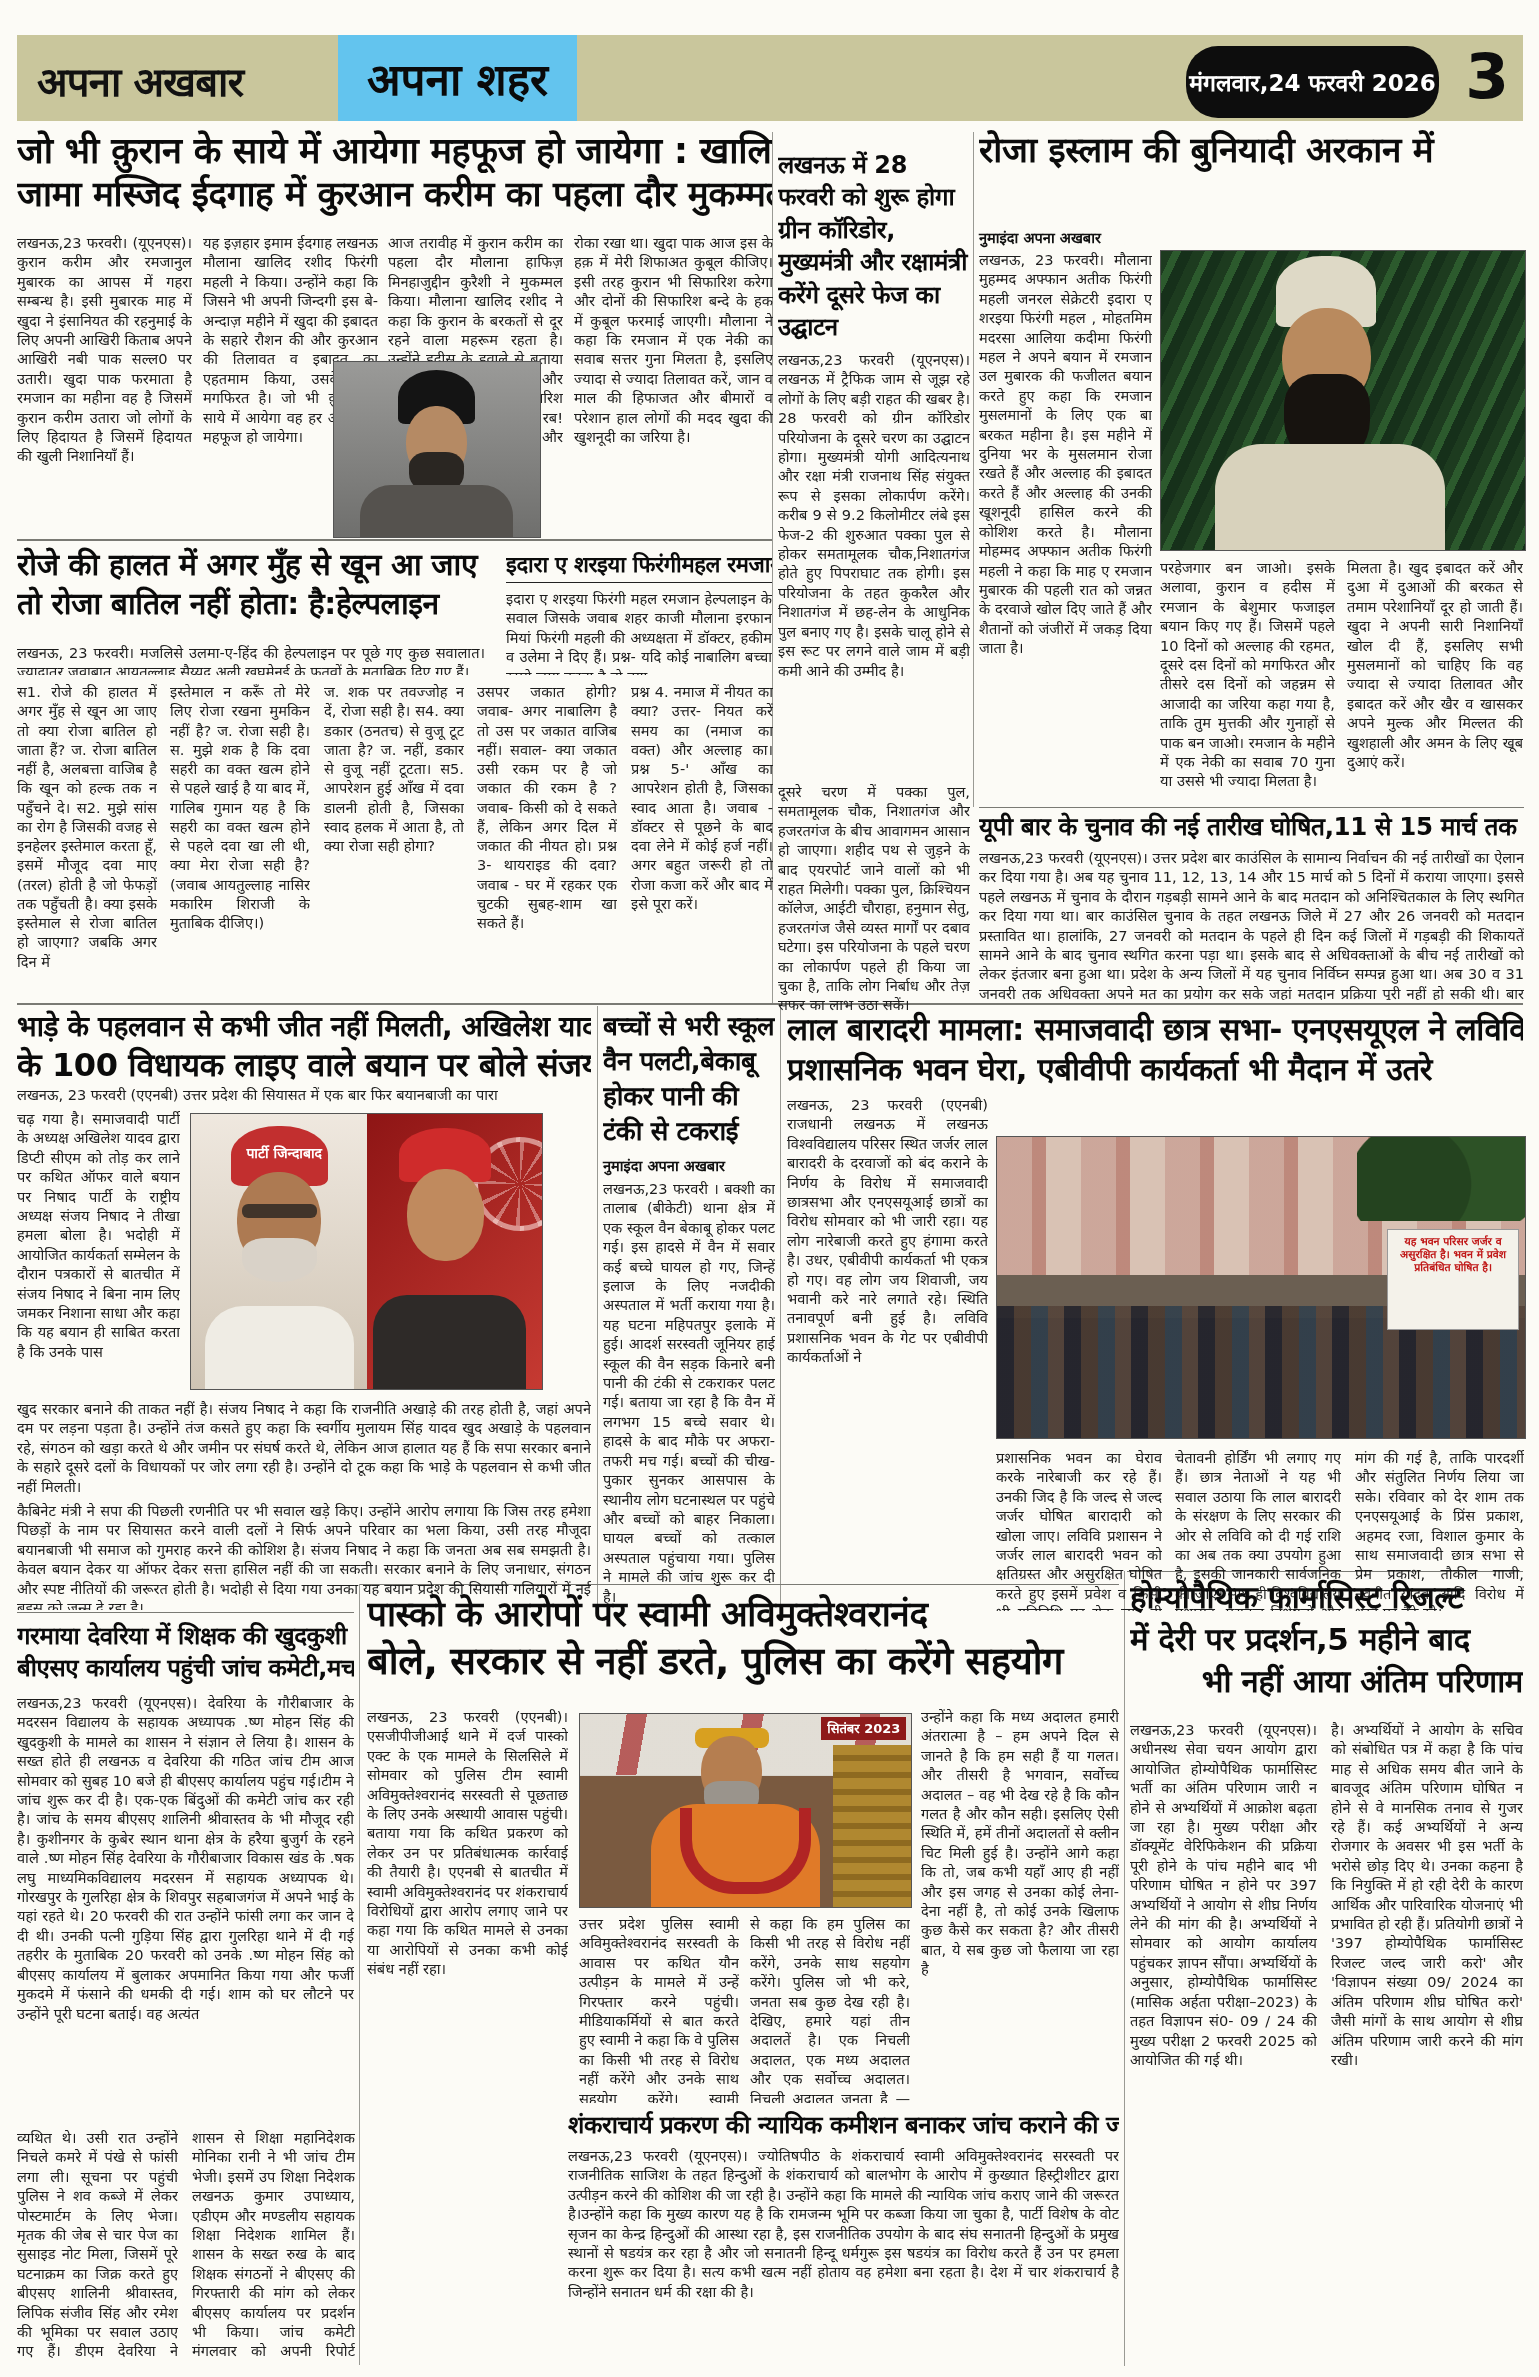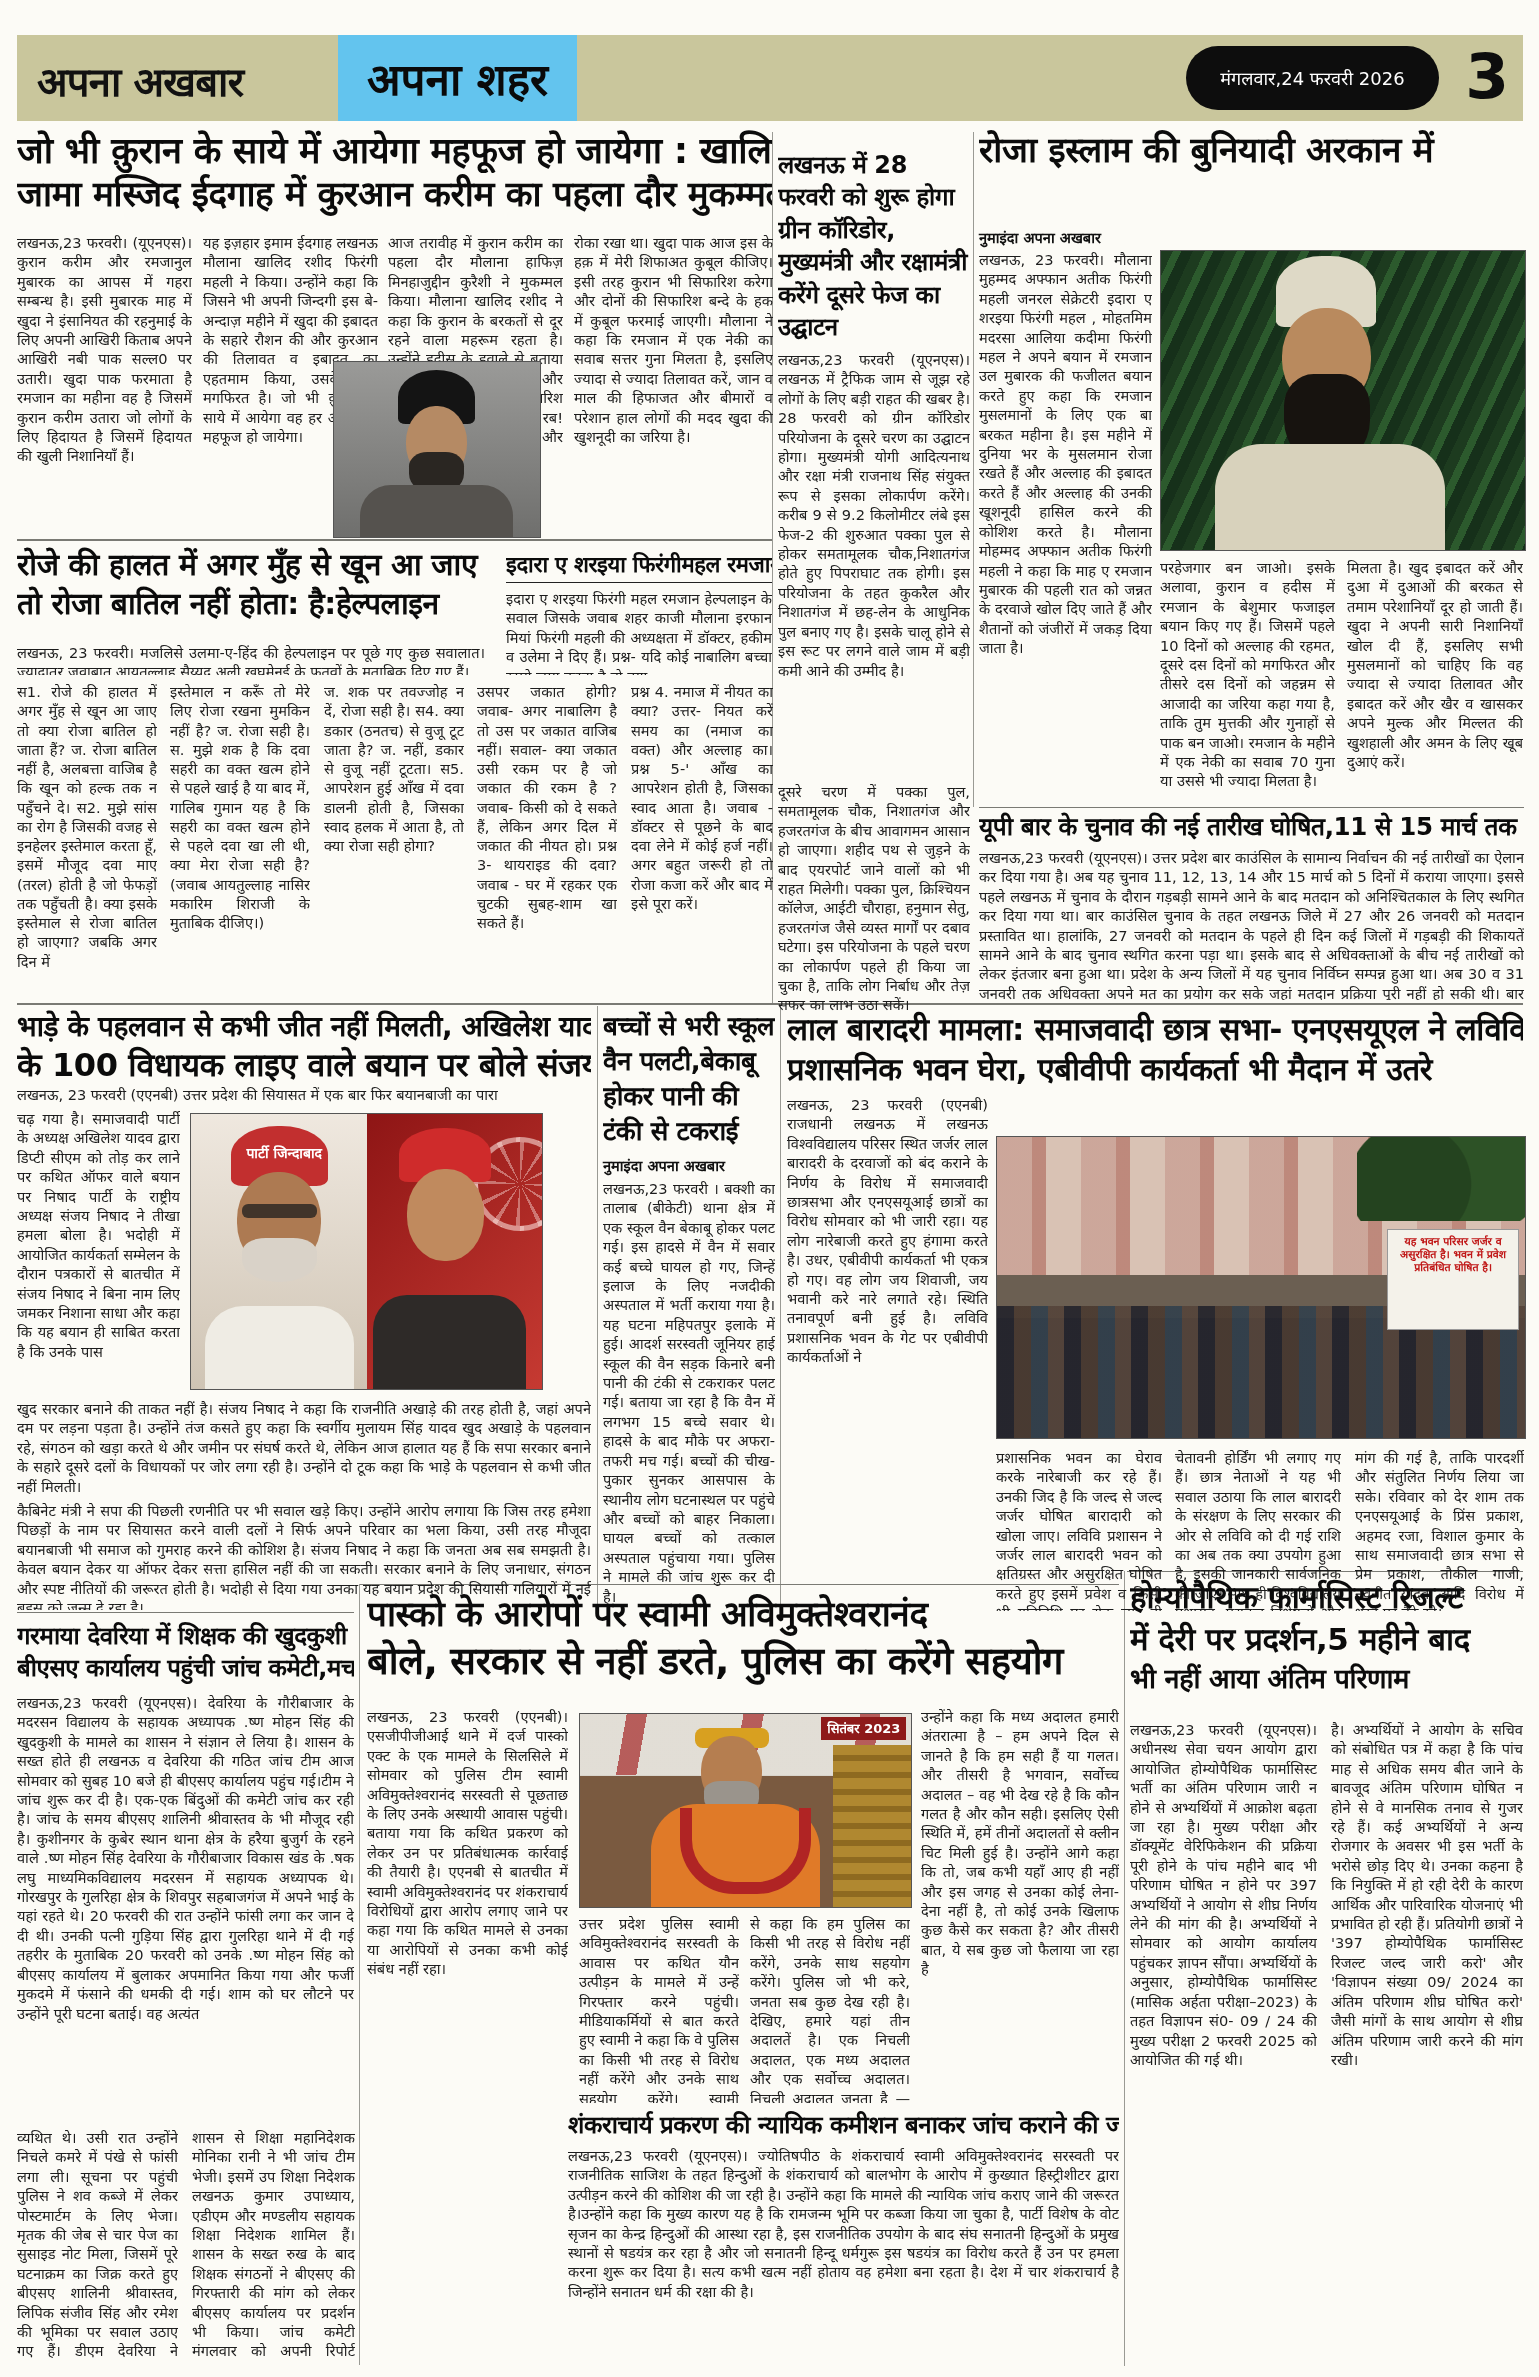--- a/index.html
+++ b/index.html
@@ -13,22 +13,22 @@
   .byline{font-size:14.6px;font-weight:700;text-align:left;color:#111;}
   .vrule{position:absolute;width:0.8px;background:#9a9a94;}
   .hrule{position:absolute;height:1.5px;background:#7a7a74;}
   .photo{position:absolute;overflow:hidden;border:0.8px solid #555;}
   .shape{position:absolute;}
   .masthead{position:absolute;left:17px;top:35px;width:1506px;height:86px;background:#c9c69c;}
   .mast-left{position:absolute;left:20px;top:18.4px;font-size:40px;font-weight:800;color:#111;
              white-space:nowrap;letter-spacing:-0.8px;}
   .mast-city{position:absolute;left:321px;top:0;width:239px;height:86px;background:#63c4ee;
              display:flex;align-items:center;justify-content:center;font-size:44px;font-weight:800;color:#0a0a0a;}
-  .mast-date{position:absolute;right:84px;top:10.7px;width:253px;height:64px;background:#0d0d0d;border-radius:32px;
-             display:flex;align-items:center;justify-content:center;color:#fff;font-size:18px;font-weight:400;white-space:nowrap;}
+  .mast-date{position:absolute;right:84px;top:10.7px;width:253px;height:72px;background:#0d0d0d;border-radius:32px;
+             display:flex;align-items:center;justify-content:center;color:#fff;font-size:23px;font-weight:700;white-space:nowrap;}
   .mast-page{position:absolute;right:14px;top:4.6px;font-size:63px;font-weight:800;color:#0d0d0d;}
   .qa{font-size:14.6px;line-height:1.32;text-align:justify;color:#1c1c1c;overflow:hidden;}
   .sign{position:absolute;background:#f4f2ea;border:0.8px solid #999;color:#c01818;font-weight:700;
         font-size:10.7px;line-height:1.25;padding:4.6px;text-align:center;overflow:hidden;}
   .chip{position:absolute;background:#8e1a1a;color:#fff;font-size:13px;font-weight:700;
         padding:2.3px 6.1px;white-space:nowrap;}
   .capTxt{position:absolute;color:#fff;font-size:14px;font-weight:700;text-align:right;white-space:nowrap;}
 </style>
 </head>
 <body>
@@ -188,19 +188,19 @@
     <div class="body-txt abs" style="left:383px;top:322px;width:160px;height:189px;">से कहा कि हम पुलिस का किसी भी तरह से विरोध नहीं करेंगे, उनके साथ सहयोग करेंगे। पुलिस जो भी करे, जनता सब कुछ देख रही है। देखिए, हमारे यहां तीन अदालतें है। एक निचली अदालत, एक मध्य अदालत और एक सर्वोच्च अदालत। निचली अदालत जनता है — लोग सब कुछ देख रहे है और</div>
     <div class="body-txt abs" style="left:554px;top:115px;width:198px;height:396px;">उन्होंने कहा कि मध्य अदालत हमारी अंतरात्मा है – हम अपने दिल से जानते है कि हम सही हैं या गलत। और तीसरी है भगवान, सर्वोच्च अदालत – वह भी देख रहे है कि कौन गलत है और कौन सही। इसलिए ऐसी स्थिति में, हमें तीनों अदालतों से क्लीन चिट मिली हुई है। उन्होंने आगे कहा कि तो, जब कभी यहाँ आए ही नहीं और इस जगह से उनका कोई लेना-देना नहीं है, तो कोई उनके खिलाफ कुछ कैसे कर सकता है? और तीसरी बात, ये सब कुछ जो फैलाया जा रहा है</div>
 
     <div class="hl abs" style="left:201px;top:518px;width:551px;font-size:24px;line-height:1.3;">शंकराचार्य प्रकरण की न्यायिक कमीशन बनाकर जांच कराने की जरूरत:सुमन</div>
     <div class="body-txt abs" style="left:201px;top:554px;width:551px;height:219px;">लखनऊ,23 फरवरी (यूएनएस)। ज्योतिषपीठ के शंकराचार्य स्वामी अविमुक्तेश्वरानंद सरस्वती पर राजनीतिक साजिश के तहत हिन्दुओं के शंकराचार्य को बालभोग के आरोप में कुख्यात हिस्ट्रीशीटर द्वारा उत्पीड़न करने की कोशिश की जा रही है। उन्होंने कहा कि मामले की न्यायिक जांच कराए जाने की जरूरत है।उन्होंने कहा कि मुख्य कारण यह है कि रामजन्म भूमि पर कब्जा किया जा चुका है, पार्टी विशेष के वोट सृजन का केन्द्र हिन्दुओं की आस्था रहा है, इस राजनीतिक उपयोग के बाद संघ सनातनी हिन्दुओं के प्रमुख स्थानों से षडयंत्र कर रहा है और जो सनातनी हिन्दू धर्मगुरू इस षडयंत्र का विरोध करते हैं उन पर हमला करना शुरू कर दिया है। सत्य कभी खत्म नहीं होताय वह हमेशा बना रहता है। देश में चार शंकराचार्य है जिन्होंने सनातन धर्म की रक्षा की है।</div>
   </div>
 
   <div class="abs" style="left:1130px;top:1577px;width:393px;height:788px;">
     <div class="hl" style="font-size:31px;line-height:1.35;">होम्योपैथिक फार्मासिस्ट रिजल्ट</div>
     <div class="hl" style="font-size:31px;line-height:1.35;">में देरी पर प्रदर्शन,5 महीने बाद</div>
-    <div class="hl" style="font-size:27px;line-height:1.35;">भी नहीं आया अंतिम परिणाम</div>
+    <div class="hl" style="font-size:31px;line-height:1.35;text-align:right;">भी नहीं आया अंतिम परिणाम</div>
     <div class="body-txt abs" style="left:0;top:143px;width:187px;height:641px;">लखनऊ,23 फरवरी (यूएनएस)। अधीनस्थ सेवा चयन आयोग द्वारा आयोजित होम्योपैथिक फार्मासिस्ट भर्ती का अंतिम परिणाम जारी न होने से अभ्यर्थियों में आक्रोश बढ़ता जा रहा है। मुख्य परीक्षा और डॉक्यूमेंट वेरिफिकेशन की प्रक्रिया पूरी होने के पांच महीने बाद भी परिणाम घोषित न होने पर 397 अभ्यर्थियों ने आयोग से शीघ्र निर्णय लेने की मांग की है। अभ्यर्थियों ने सोमवार को आयोग कार्यालय पहुंचकर ज्ञापन सौंपा। अभ्यर्थियों के अनुसार, होम्योपैथिक फार्मासिस्ट (मासिक अर्हता परीक्षा–2023) के तहत विज्ञापन सं0- 09 / 24 की मुख्य परीक्षा 2 फरवरी 2025 को आयोजित की गई थी।</div>
     <div class="body-txt abs" style="left:201px;top:143px;width:192px;height:641px;">है। अभ्यर्थियों ने आयोग के सचिव को संबोधित पत्र में कहा है कि पांच माह से अधिक समय बीत जाने के बावजूद अंतिम परिणाम घोषित न होने से वे मानसिक तनाव से गुजर रहे हैं। कई अभ्यर्थियों ने अन्य रोजगार के अवसर भी इस भर्ती के भरोसे छोड़ दिए थे। उनका कहना है कि नियुक्ति में हो रही देरी के कारण आर्थिक और पारिवारिक योजनाएं भी प्रभावित हो रही हैं। प्रतियोगी छात्रों ने '397 होम्योपैथिक फार्मासिस्ट रिजल्ट जल्द जारी करो' और 'विज्ञापन संख्या 09/ 2024 का अंतिम परिणाम शीघ्र घोषित करो' जैसी मांगों के साथ आयोग से शीघ्र अंतिम परिणाम जारी करने की मांग रखी।</div>
   </div>
 
 </div>
 
 
 </body></html>

